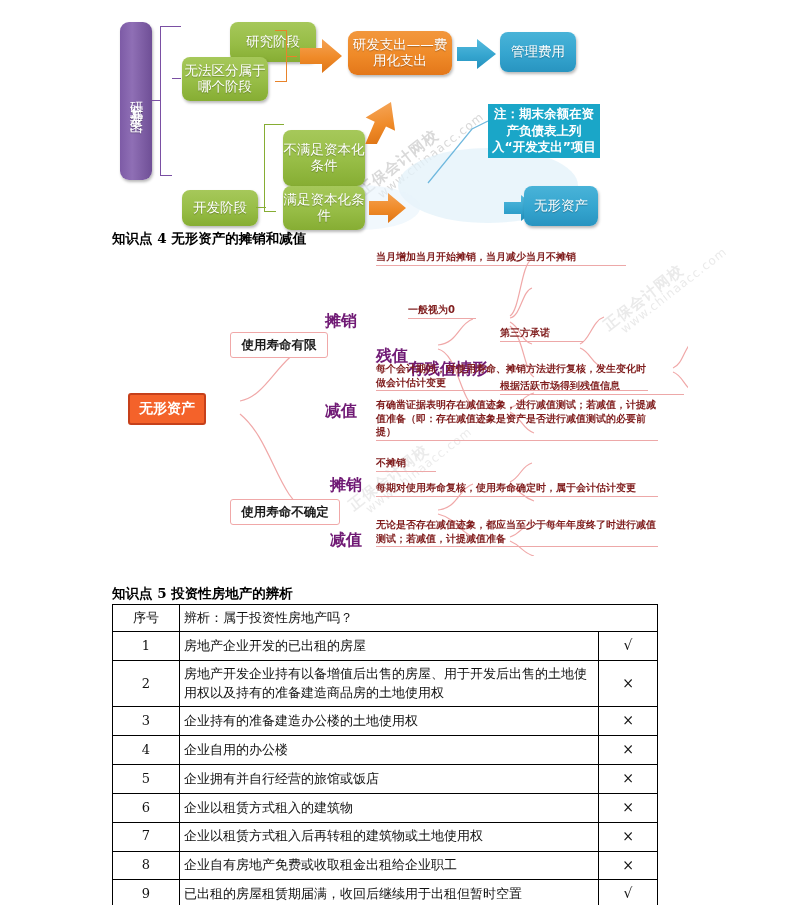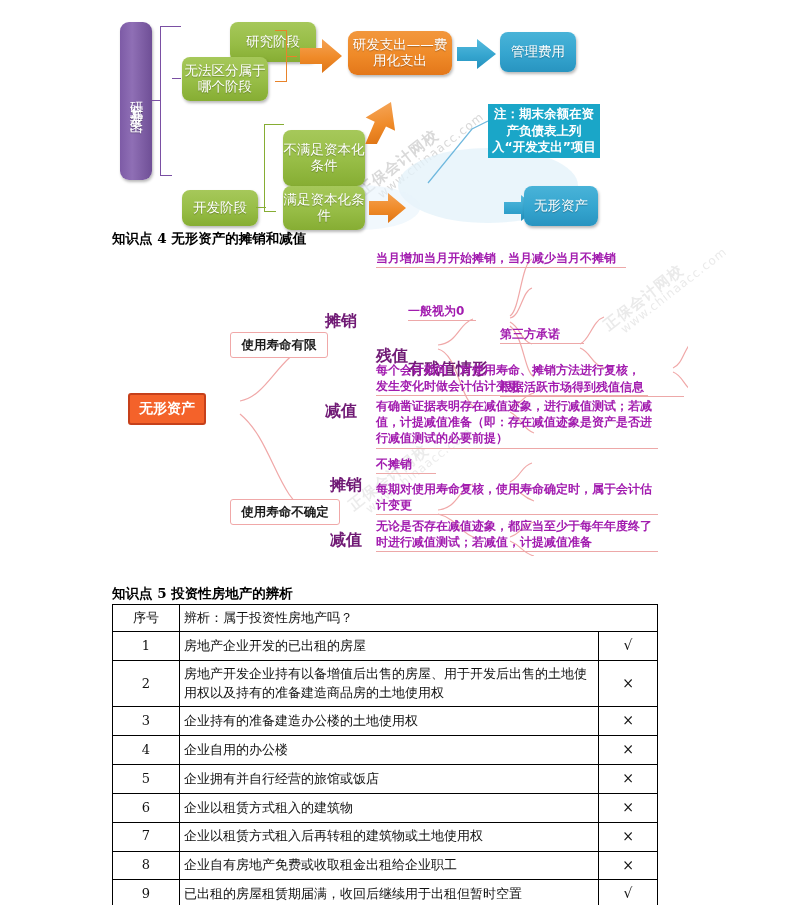--- a/index.html
+++ b/index.html
@@ -138,23 +138,23 @@
   }
   .mm-sub {
     position: absolute;
     font-size: 16px;
     font-weight: bold;
     color: #701a75;
     white-space: nowrap;
   }
   .mm-leaf {
     position: absolute;
-    font-size: 12px;
-    font-weight: bold;
-    color: #a21caf;
+    font-size: 10px;
+    font-weight: bold;
+    color: #7f1d1d;
     line-height: 1.35;
     box-sizing: border-box;
     padding-bottom: 1px;
   }
   .mm-leaf.u { border-bottom: 1px solid #eda8a8; }
 
   
   #judgement-table {
     position: absolute;
     left: 112px;

